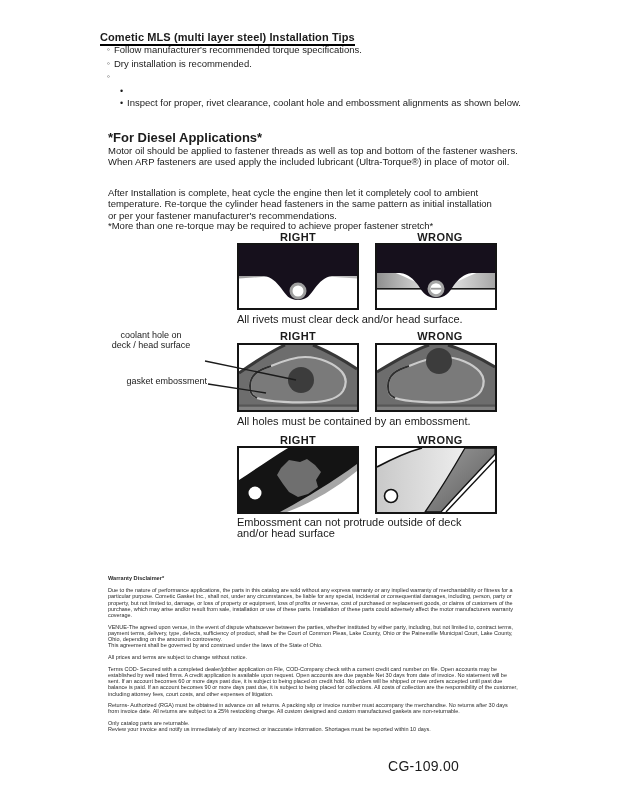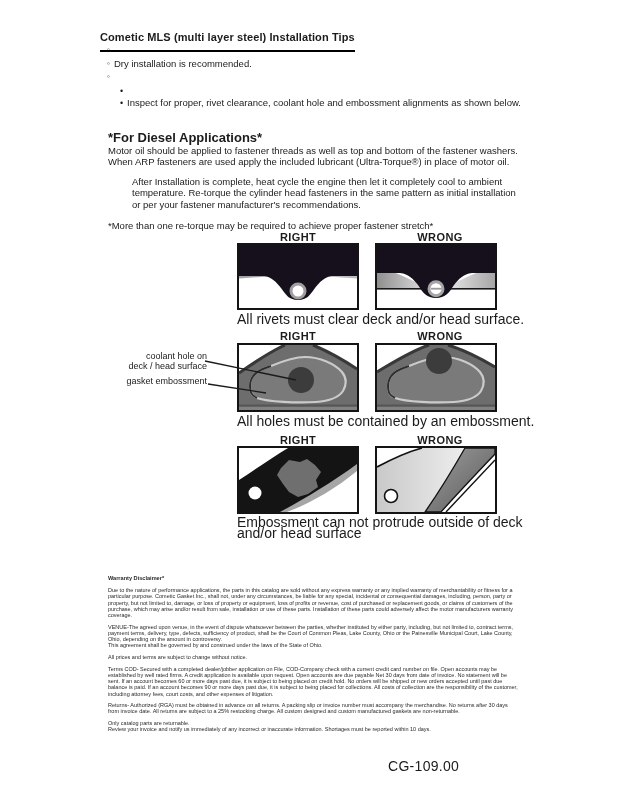--- a/index.html
+++ b/index.html
@@ -1,50 +1,51 @@
 <!DOCTYPE html>
 <html><head>
 <meta charset="utf-8">
 <style>
   html,body{margin:0;padding:0;}
   body{width:618px;height:800px;background:#ffffff;font-family:"Liberation Sans",sans-serif;color:#1b1b1b;position:relative;overflow:hidden;}
   .abs{position:absolute;}
-  .page-title{left:100px;top:24px;font-size:11px;font-weight:bold;letter-spacing:.1px;border-bottom:2px solid #000;padding-bottom:7px;display:inline-block;}
+  .page-title{left:100px;top:24px;font-size:11px;font-weight:bold;letter-spacing:.1px;border-bottom:2px solid #000;padding-bottom:1px;display:inline-block;}
   .bullets{left:107px;top:45px;width:490px;font-size:9.5px;}
   .bullet{display:flex;align-items:flex-start;line-height:10px;margin-bottom:3.5px;}
   .bullet .bm{width:7px;font-size:8px;flex:0 0 auto;}
   .sub{margin-left:13px;margin-bottom:2px;}
   .sub .bm{font-size:9px;}
   .diesel-heading{left:108px;top:119px;font-size:13px;font-weight:bold;}
   .para{left:108px;width:474px;font-size:9.5px;line-height:11.5px;white-space:pre-line;}
-  .p1{top:135px;} .p2{top:166px;margin-left:24px;} .pnote{top:210px;}
+  .p1{top:135px;} .p2{top:177px;} .pnote{top:210px;}
   .rw-label{top:231px;width:122px;text-align:center;font-size:11px;font-weight:600;letter-spacing:.4px;}
   .rw2{top:330px;} .rw3{top:434px;}
   .lbl-l{left:237px;} .lbl-r{left:379px;}
   .fig{width:118px;background:#fff;border:2px solid #141414;display:block;}
   .fig-l{left:237px;} .fig-r{left:375px;}
   .row1{top:243px;} .row2{top:343px;} .row3{top:446px;}
-  .caption{left:237px;font-size:14px;font-weight:500;white-space:pre-line;line-height:10.5px;}
+  .caption{left:237px;font-size:11px;font-weight:500;white-space:pre-line;line-height:10.5px;}
   .cap1{top:314px;} .cap2{top:416px;} .cap3{top:517px;}
   .side-label{left:95px;width:112px;text-align:right;font-size:9px;line-height:9.5px;white-space:pre-line;}
-  .sl-a{top:352px;} .sl-b{top:377px;}
+  .sl-a{top:331px;text-align:center;} .sl-b{top:377px;}
   .leader{left:200px;top:355px;z-index:5;pointer-events:none;}
   .legal{left:108px;top:575px;width:410px;font-size:5.5px;line-height:6.2px;color:#2a2a2a;}
   .legal h3{font-size:5.6px;margin:0 0 6px 0;}
   .legal p{margin:0 0 5.5px 0;white-space:pre-line;}
   .page-number{left:388px;top:758px;font-size:14px;letter-spacing:.3px;}
 </style>
 </head>
 <body>
 
 <h1 class="abs page-title">Cometic MLS (multi layer steel) Installation Tips</h1>
 
 <div class="abs bullets">
   <div class="bullet">
       <span class="bm">◦</span>
+      <span>Follow manufacturer's recommended torque specifications.</span>
     </div>
   <div class="bullet">
       <span class="bm">◦</span>
       <span>Dry installation is recommended.</span>
     </div>
   <div class="bullet">
       <span class="bm">◦</span>
     </div>
   <div class="bullet sub">
       <span class="bm">•</span>

